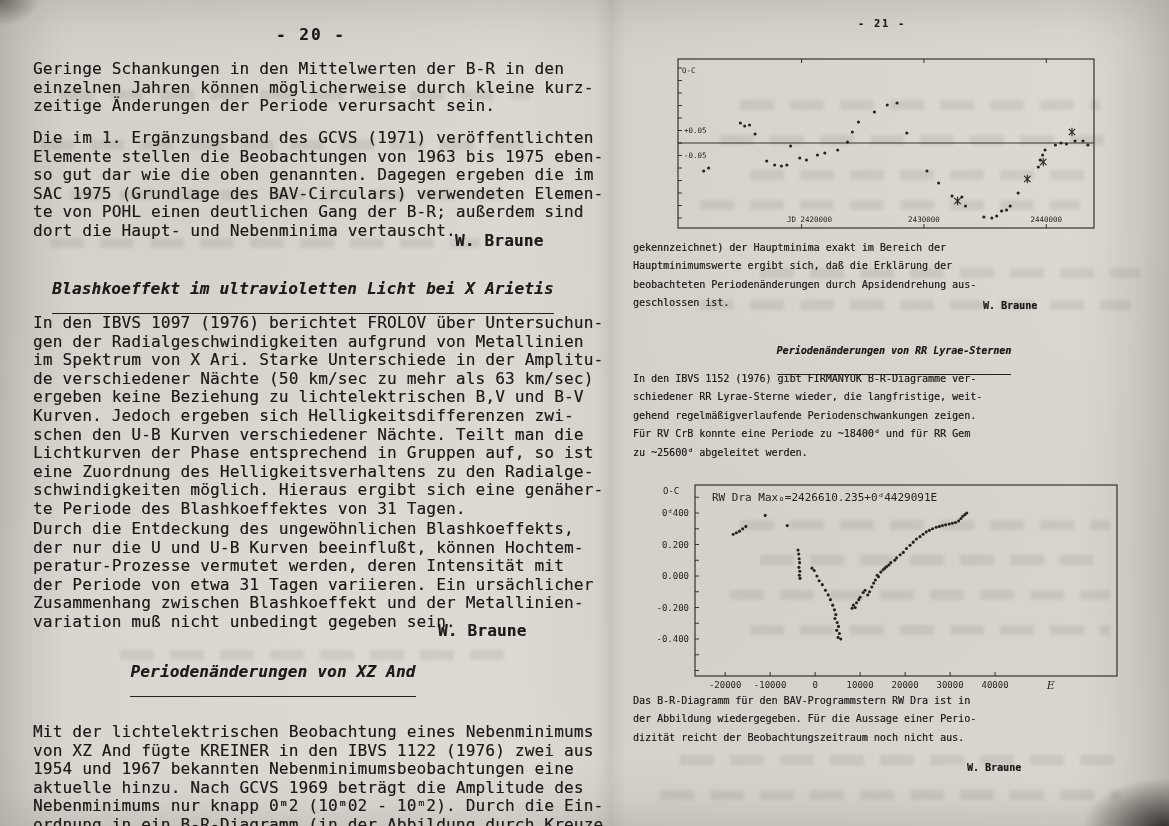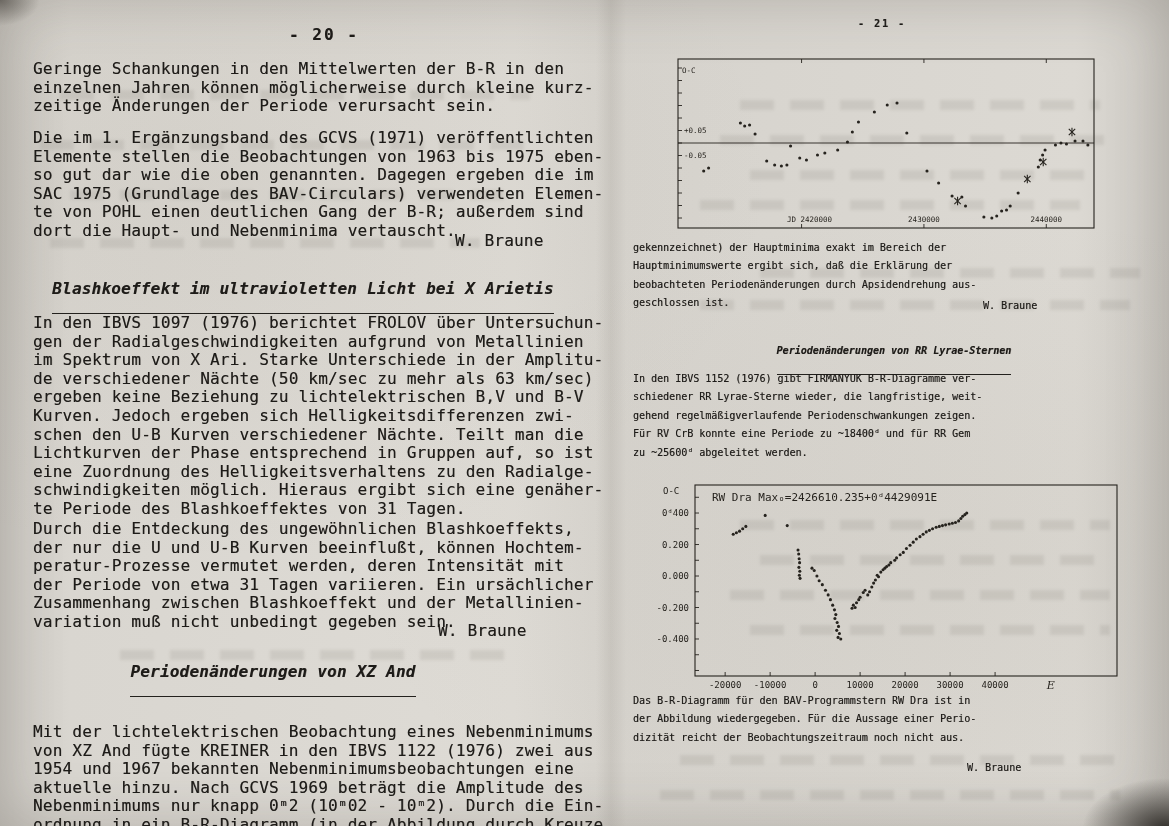--- a/index.html
+++ b/index.html
@@ -10,21 +10,21 @@
       linear-gradient(90deg,#ccc9c3,#d9d6d0 6%,#dedbd5 44%,#d6d3cd 53%,#dcd9d3 92%,#ccc9c3);
     box-shadow:inset 0 0 60px rgba(70,65,55,.25);
     font-family:"DejaVu Sans Mono","Liberation Mono",monospace;color:#1b1a17;}
   .txt{position:absolute;white-space:pre;color:#1d1b18;
     text-shadow:.35px .35px 0 rgba(35,32,28,.5);}
   .left-col{font-size:16px;line-height:18.6px;letter-spacing:.2px;}
   .right-col{font-size:10px;line-height:18.4px;letter-spacing:0;}
   .heading{font-weight:bold;text-align:center;}
   .heading span{display:inline-block;border-bottom:1.6px solid #23211d;padding-bottom:14px;font-style:italic;}
   .pgnum{font-weight:bold;letter-spacing:2px;}
-  .sig{font-weight:normal;}
+  .sig{font-weight:bold;}
   svg.chart{position:absolute;overflow:visible;}
   .ghost{position:absolute;opacity:.13;filter:blur(1.4px);pointer-events:none;
     background:repeating-linear-gradient(90deg,#6e6a62 0 34px,transparent 34px 50px);}
   .smudge{position:absolute;pointer-events:none;}
 </style>
 </head>
 <body>
 
 <div id="page">
 
@@ -43,21 +43,21 @@
   <div class="ghost" style="left:760px;top:555px;width:350px;height:10px;"></div>
   <div class="ghost" style="left:730px;top:590px;width:380px;height:10px;"></div>
   <div class="ghost" style="left:750px;top:625px;width:360px;height:10px;"></div>
   <div class="ghost" style="left:680px;top:755px;width:440px;height:10px;"></div>
   <div class="ghost" style="left:660px;top:790px;width:460px;height:10px;"></div>
 
   <div class="smudge" style="right:0;bottom:0;width:90px;height:50px;background:radial-gradient(ellipse at 95% 105%,rgba(38,35,31,.9),rgba(38,35,31,0) 68%);"></div>
   <div class="smudge" style="left:0;top:0;width:40px;height:26px;background:radial-gradient(ellipse at 0% 0%,rgba(50,46,40,.55),rgba(50,46,40,0) 70%);"></div>
   <div class="smudge" style="left:596px;top:0;width:30px;height:826px;background:linear-gradient(90deg,rgba(90,84,74,0),rgba(90,84,74,.10) 50%,rgba(90,84,74,0));"></div>
 
-  <div class="txt left-col pgnum" style="left:289px;top:26px;">- 20 -</div>
+  <div class="txt left-col pgnum" style="left:276px;top:26px;">- 20 -</div>
 
   <div class="txt left-col" style="left:33px;top:60px;">Geringe Schankungen in den Mittelwerten der B-R in den
 einzelnen Jahren können möglicherweise durch kleine kurz-
 zeitige Änderungen der Periode verursacht sein.</div>
 
   <div class="txt left-col" style="left:33px;top:129px;">Die im 1. Ergänzungsband des GCVS (1971) veröffentlichten
 Elemente stellen die Beobachtungen von 1963 bis 1975 eben-
 so gut dar wie die oben genannten. Dagegen ergeben die im
 SAC 1975 (Grundlage des BAV-Circulars) verwendeten Elemen-
 te von POHL einen deutlichen Gang der B-R; außerdem sind

